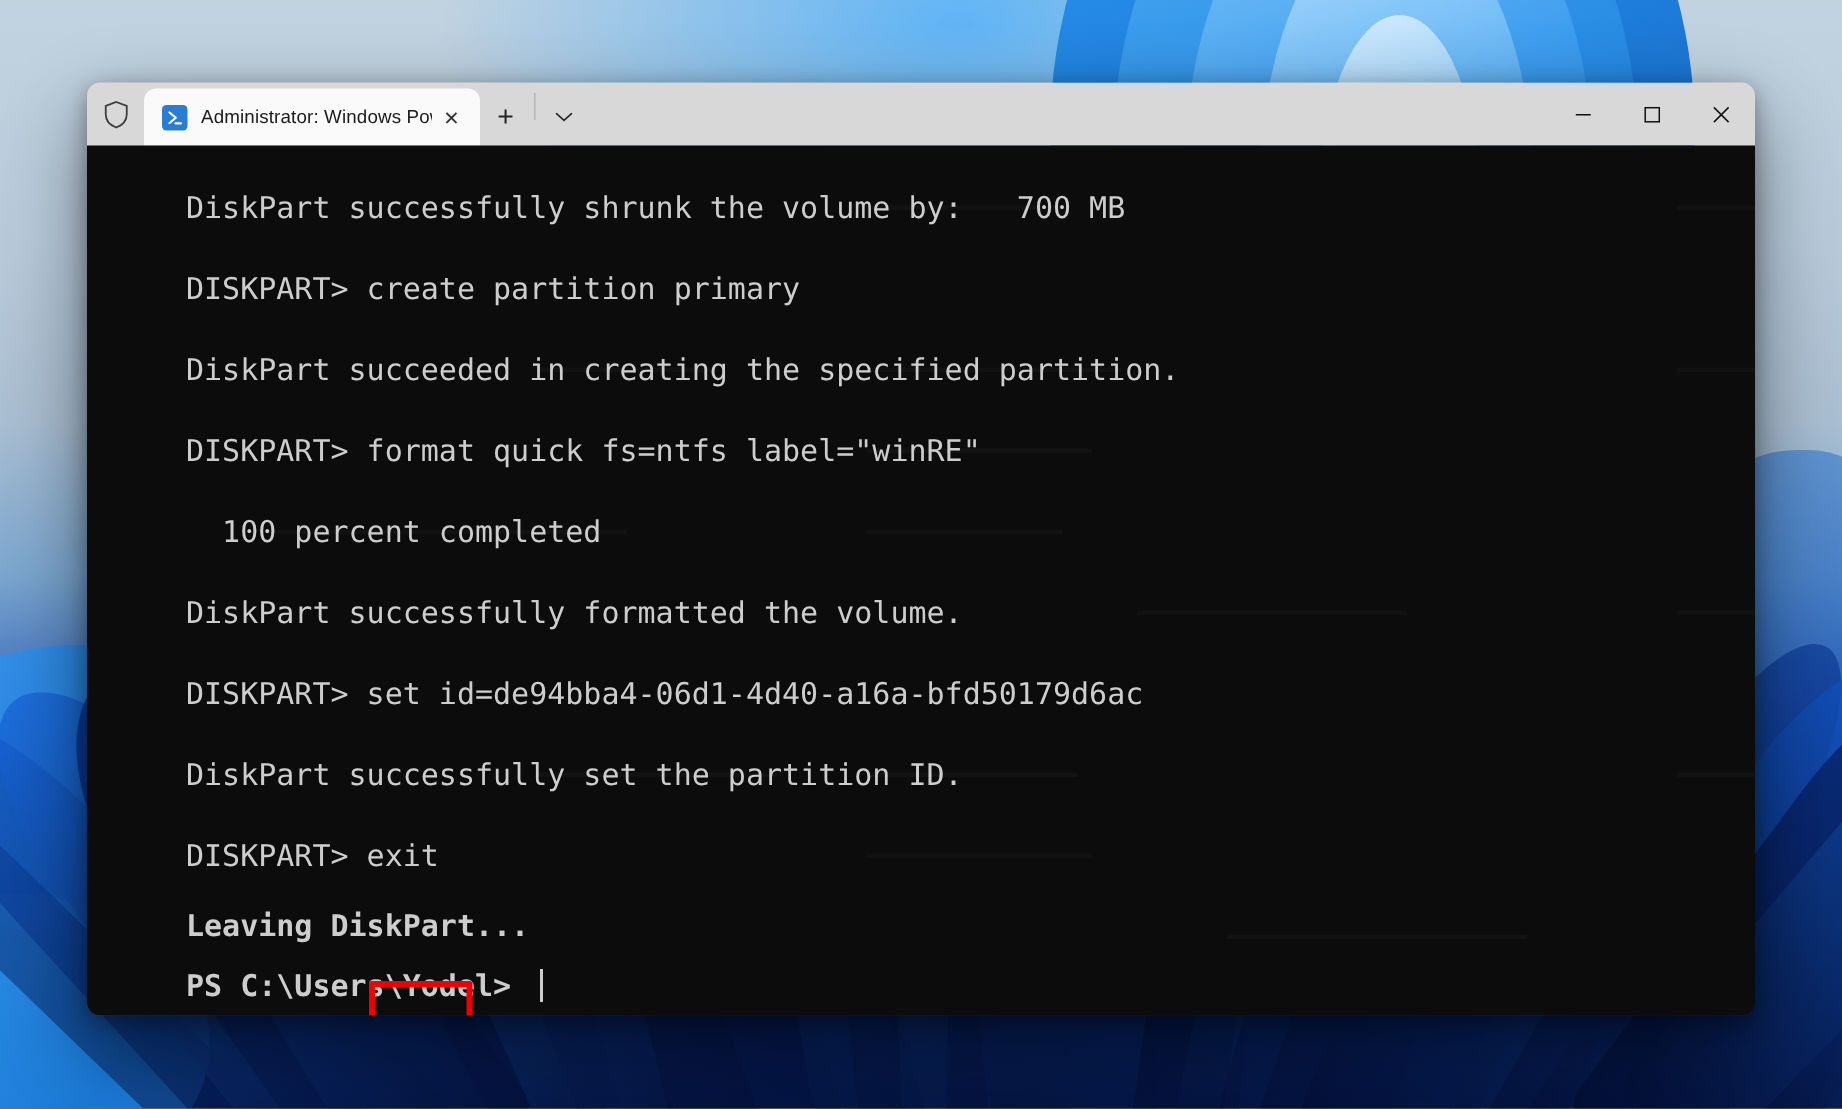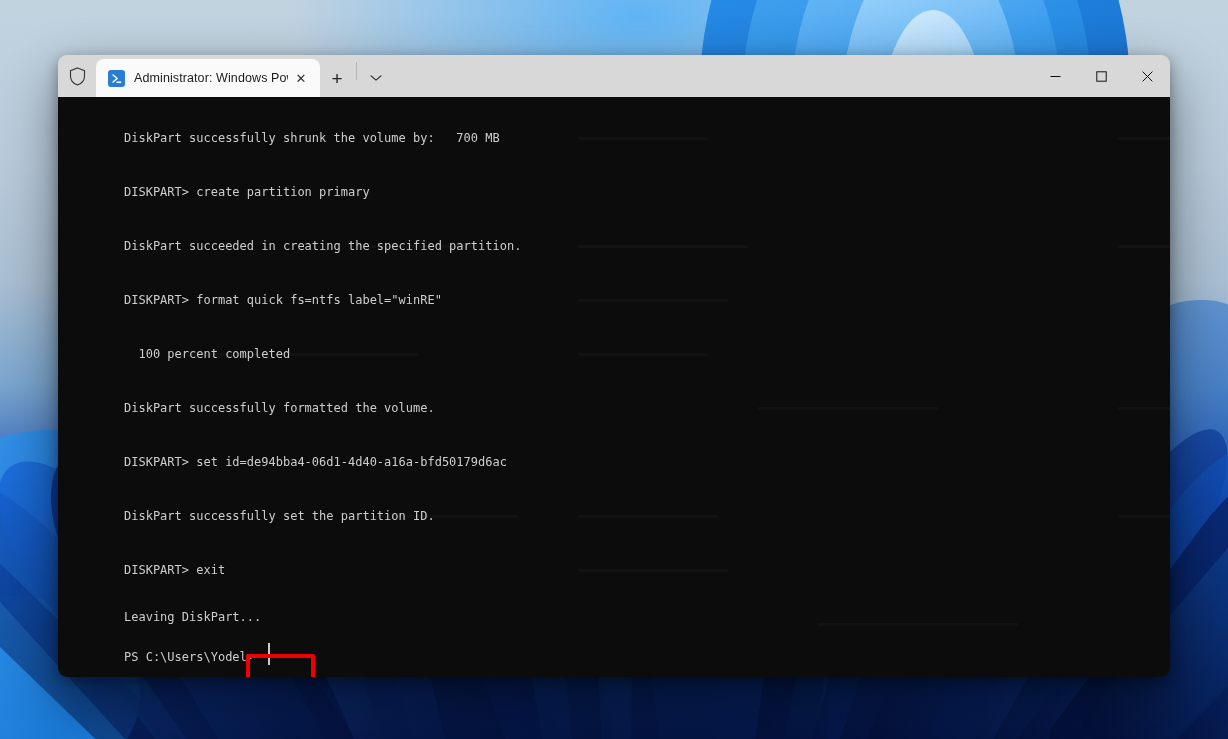--- a/index.html
+++ b/index.html
@@ -143,29 +143,29 @@
   
   #term {
     height:580px;
     background:#0c0c0c;
     padding:14px 0 0 0;
     position:relative;
     overflow:hidden;
   }
   #lines {
     font-family:"DejaVu Sans Mono","Liberation Mono",monospace;
-    font-size:12px;
+    font-size:20px;
     line-height:54px;
     color:#cdcdcd;
     padding-left:66px;
     white-space:pre;
     letter-spacing:0px;
   }
   .line { height:54px; position:relative; }
-  .line.tight { height:40px; line-height:40px; }
+  .line.tight { height:40px; line-height:40px;font-weight:bold; }
 
   #cursor {
     display:inline-block;
     width:2px; height:22px;
     background:#cdcdcd;
     vertical-align:-4px;
     margin-left:7px;
   }
 
   

